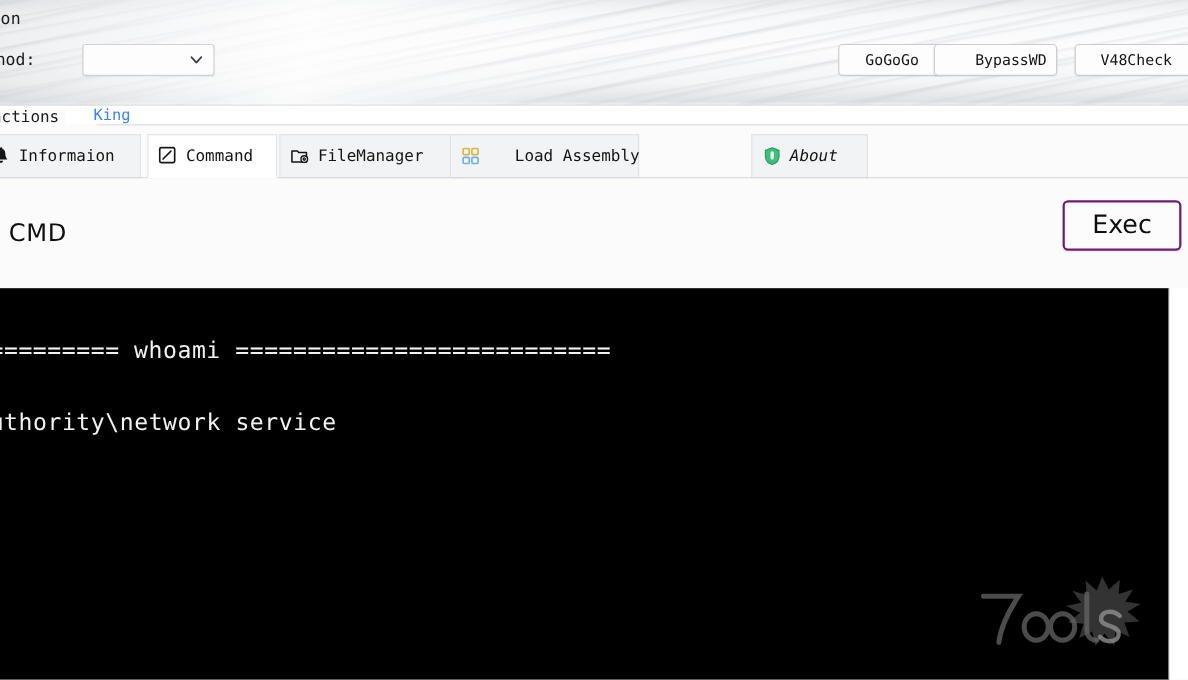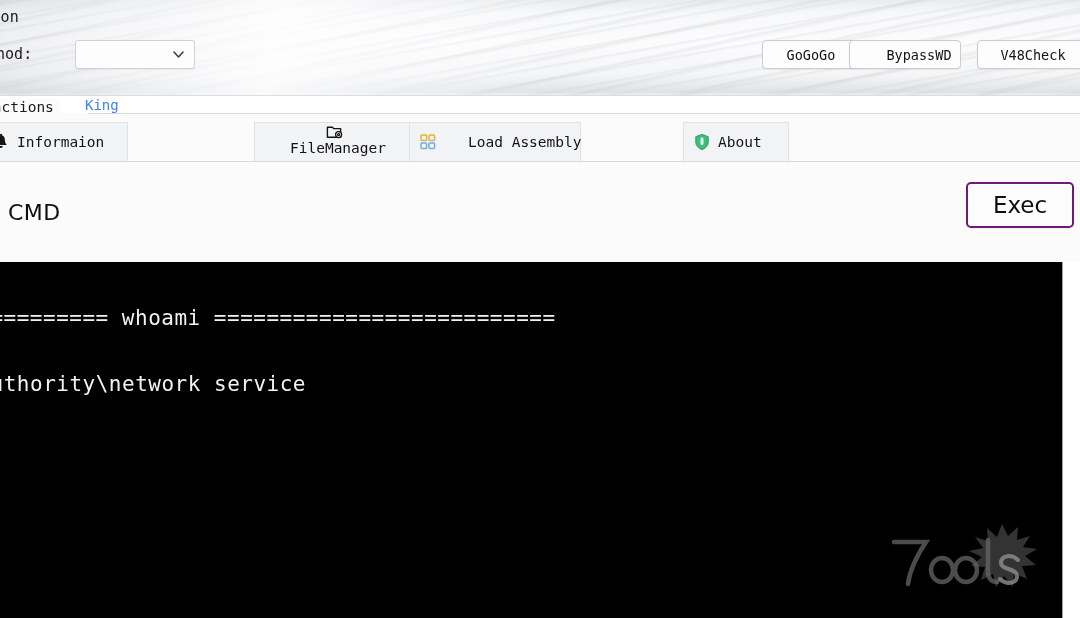--- a/index.html
+++ b/index.html
@@ -203,24 +203,24 @@
     height: 18px;
     margin-right: 7px;
     flex: 0 0 auto;
     position: relative;
   }
   .tab .ic svg { display: block; }
   .tab .lab { line-height: 1; }
 
   #tab-information  { left: -18px;  width: 146px; }
   #tab-command      { left: 134px;  width: 118px; }
-  #tab-filemanager  { left: 254px;  width: 168px; flex-direction: column; }
+  #tab-filemanager  { left: 254px;  width: 168px; }
   #tab-loadassembly { left: 409px;  width: 172px; gap: 24px; }
   #tab-plugin       { left: 580px;  width: 104px; }
-  #tab-about        { left: 683px;  width: 106px; }
+  #tab-about        { left: 683px;  width: 106px; font-style: italic; }
 
   
   .cmd-label {
     position: absolute;
     left: 8px;
     top: 200px;
     font-size: 22px;
     font-family: "DejaVu Sans", sans-serif;
     color: #0e0e0e;
     letter-spacing: 0.5px;
@@ -349,20 +349,29 @@
         <span class="ic">
           <svg width="18" height="18" viewBox="0 0 18 18">
             <path d="M9 2.2 C6.5 2.2 5.2 3.9 5.2 6.3 C5.2 9.4 4.1 11 3.3 11.9 L14.7 11.9 C13.9 11 12.8 9.4 12.8 6.3 C12.8 3.9 11.5 2.2 9 2.2 Z" fill="#151515"></path>
             <circle cx="9" cy="1.9" r="1.15" fill="#151515"></circle>
             <path d="M7.2 13.1 C7.4 14.3 8.1 15.1 9 15.1 C9.9 15.1 10.6 14.3 10.8 13.1 Z" fill="#151515"></path>
           </svg>
         </span>
         <span class="lab">Informaion</span>
       </div>
 
+      <div class="tab active" id="tab-command">
+        <span class="ic">
+          <svg width="16" height="16" viewBox="0 0 16 16">
+            <rect x="1.2" y="1.2" width="13.6" height="13.6" rx="1.4" fill="none" stroke="#141414" stroke-width="1.5"></rect>
+            <path d="M4.2 11.6 L11.4 4.4" fill="none" stroke="#141414" stroke-width="1.4" stroke-linecap="round"></path>
+          </svg>
+        </span>
+        <span class="lab">Command</span>
+      </div>
 
       <div class="tab" id="tab-filemanager">
         <span class="ic">
           <svg width="18" height="18" viewBox="0 0 18 18">
             <path d="M1.4 4.2 L1.4 14.2 L14.6 14.2 L14.6 5.6 L7.6 5.6 L6.3 4.2 Z" fill="none" stroke="#141414" stroke-width="1.4" stroke-linejoin="round"></path>
             <circle cx="12.6" cy="11.6" r="3.0" fill="#ffffff" stroke="#141414" stroke-width="1.3"></circle>
             <circle cx="12.6" cy="11.6" r="1.05" fill="none" stroke="#141414" stroke-width="1.2"></circle>
           </svg>
         </span>
         <span class="lab">FileManager</span>

